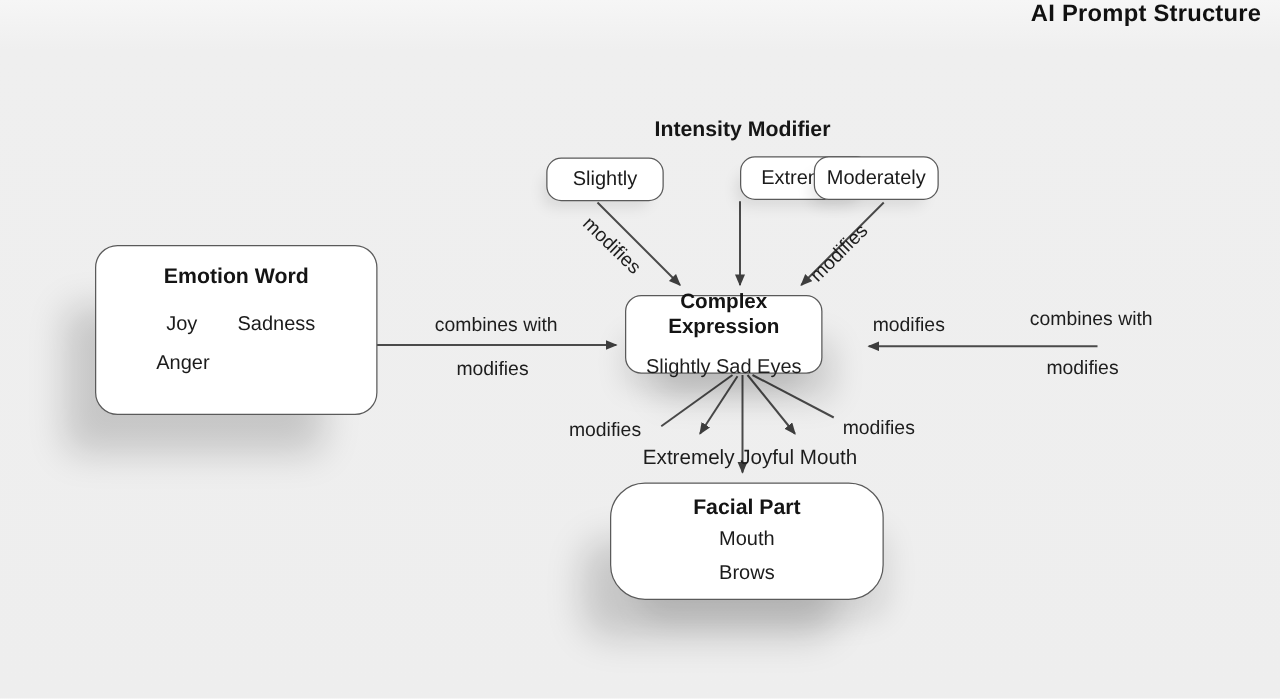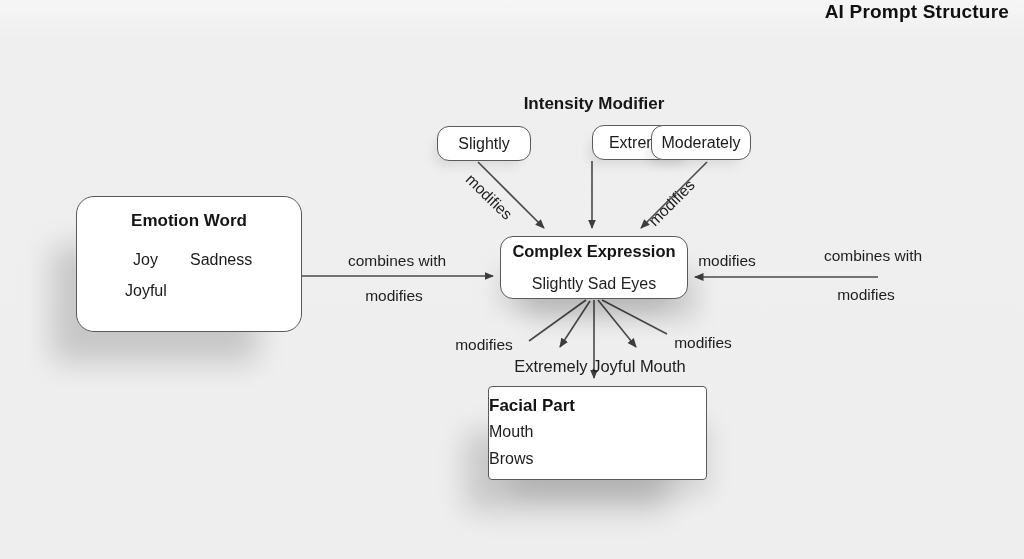--- a/index.html
+++ b/index.html
@@ -48,30 +48,30 @@
     left: 76px; top: 196px; width: 226px; height: 136px; border-radius: 18px;
     box-shadow: -34px 40px 30px -10px rgba(0,0,0,0.17);
   }
   #emotion-box .node-title { position: absolute; left: 0; right: 0; top: 14px; }
   #emotion-box .word { position: absolute; font-size: 16px; white-space: nowrap; }
   #word-joy     { left: 56px;  top: 54px; }
   #word-sadness { left: 113px; top: 54px; }
   #word-anger   { left: 48px;  top: 85px; }
 
   #complex-box {
-    left: 500px; top: 236px; width: 188px; height: 63px; border-radius: 13px;
+    left: 500px; top: 236px; width: 158px; height: 63px; border-radius: 13px;
     display: flex; flex-direction: column; align-items: center; justify-content: center;
     box-shadow: 16px 28px 26px -8px rgba(0,0,0,0.15), -12px 22px 22px -10px rgba(0,0,0,0.10);
   }
   #complex-box .node-title { font-size: 16.5px; line-height: 20px; }
   #complex-box .node-sub { font-size: 16px; line-height: 20px; color: #1f1f1f; margin-top: 13px; }
 
   #facial-box {
-    left: 488px; top: 386px; width: 219px; height: 94px; border-radius: 4px;
-    display: flex; flex-direction: column; align-items: flex-start; justify-content: center;
+    left: 488px; top: 386px; width: 219px; height: 94px; border-radius: 28px;
+    display: flex; flex-direction: column; align-items: center; justify-content: center;
     box-shadow: -30px 38px 30px -8px rgba(0,0,0,0.17), 14px 26px 24px -10px rgba(0,0,0,0.10);
     gap: 1px;
   }
   #facial-box .node-title { font-size: 17px; line-height: 24px; }
   #facial-box .part { font-size: 16px; line-height: 26px; }
 
   
   #chip-slightly   { left: 437px; top: 126px; width: 94px; align-items: center; }
   #chip-extremely  { left: 544px; top: 125px; width: 105px; margin-left: 48px; }
   #chip-moderately { left: 651px; top: 125px; width: 100px; }
@@ -134,21 +134,21 @@
     <span>Extremely</span>
   </div>
   <div class="node chip" id="chip-moderately">
     <span>Moderately</span>
   </div>
 
   <div class="node" id="emotion-box">
     <div class="node-title">Emotion Word</div>
     <span class="word" id="word-joy">Joy</span>
     <span class="word" id="word-sadness">Sadness</span>
-    <span class="word" id="word-anger">Joyful</span>
+    <span class="word" id="word-anger">Anger</span>
   </div>
 
   <div class="node" id="complex-box">
     <div class="node-title">Complex Expression</div>
     <div class="node-sub">Slightly Sad Eyes</div>
   </div>
 
   <div class="node" id="facial-box">
     <div class="node-title">Facial Part</div>
     <div class="part">Mouth</div>

